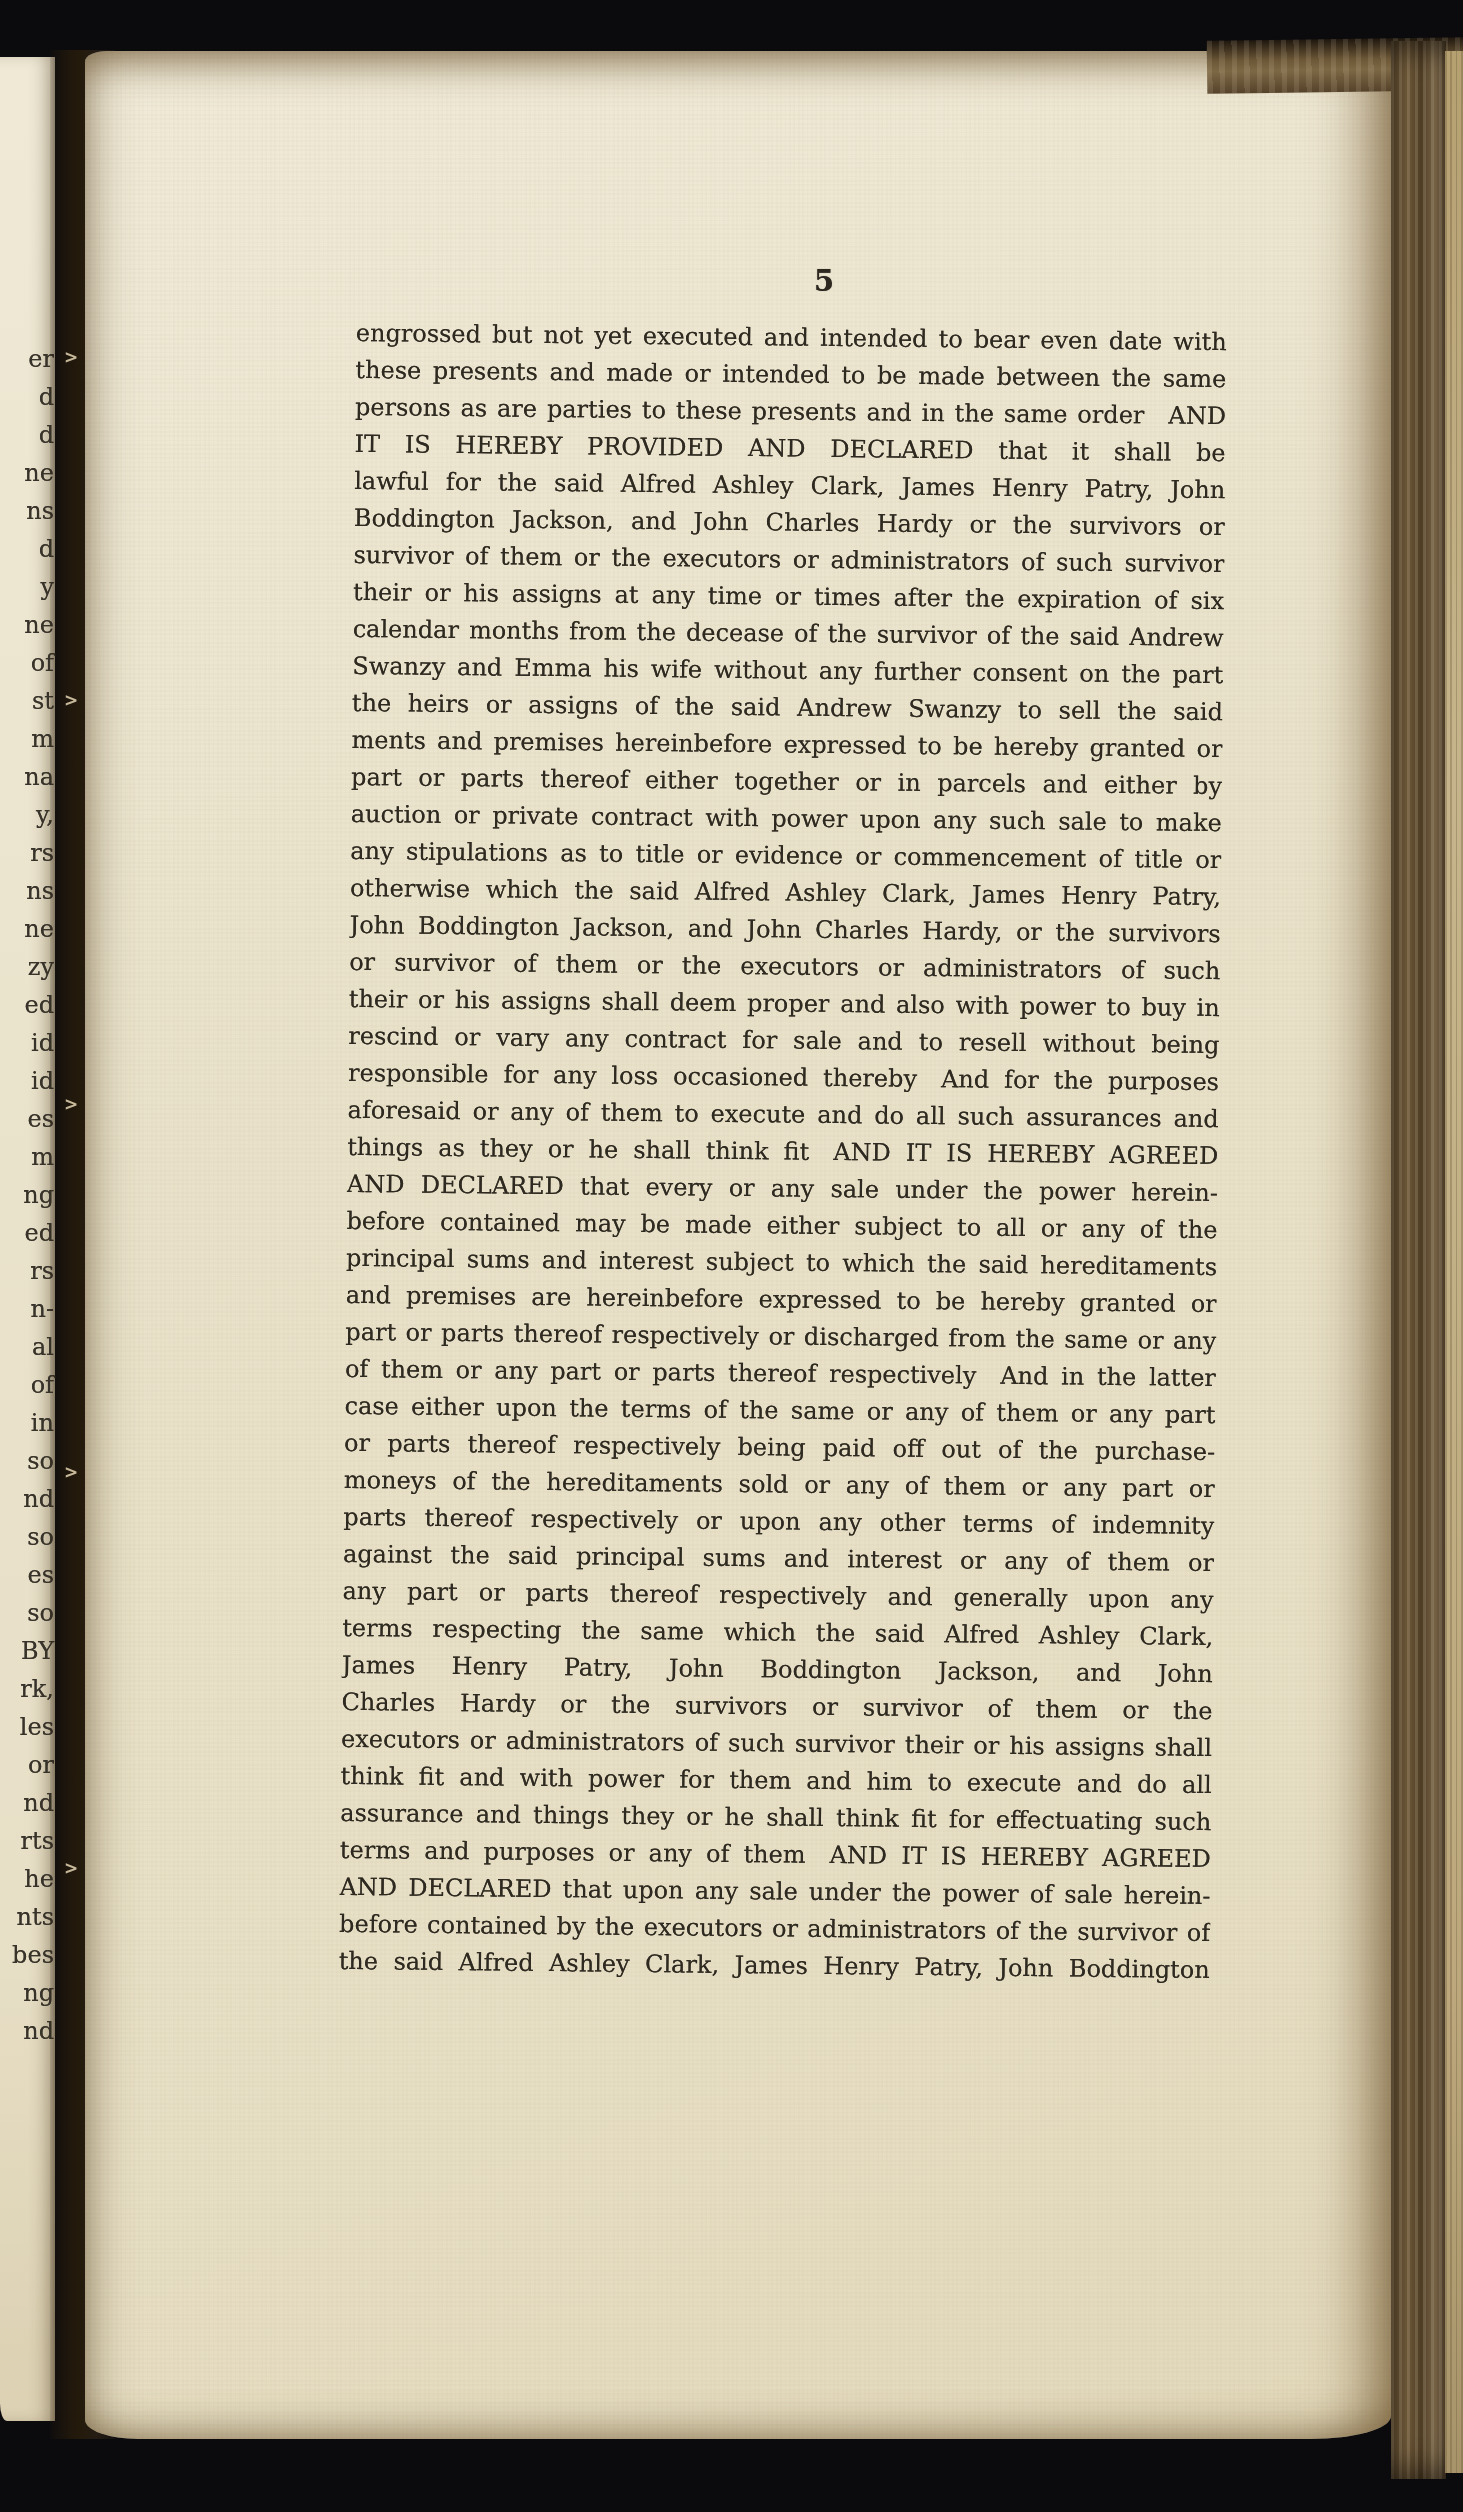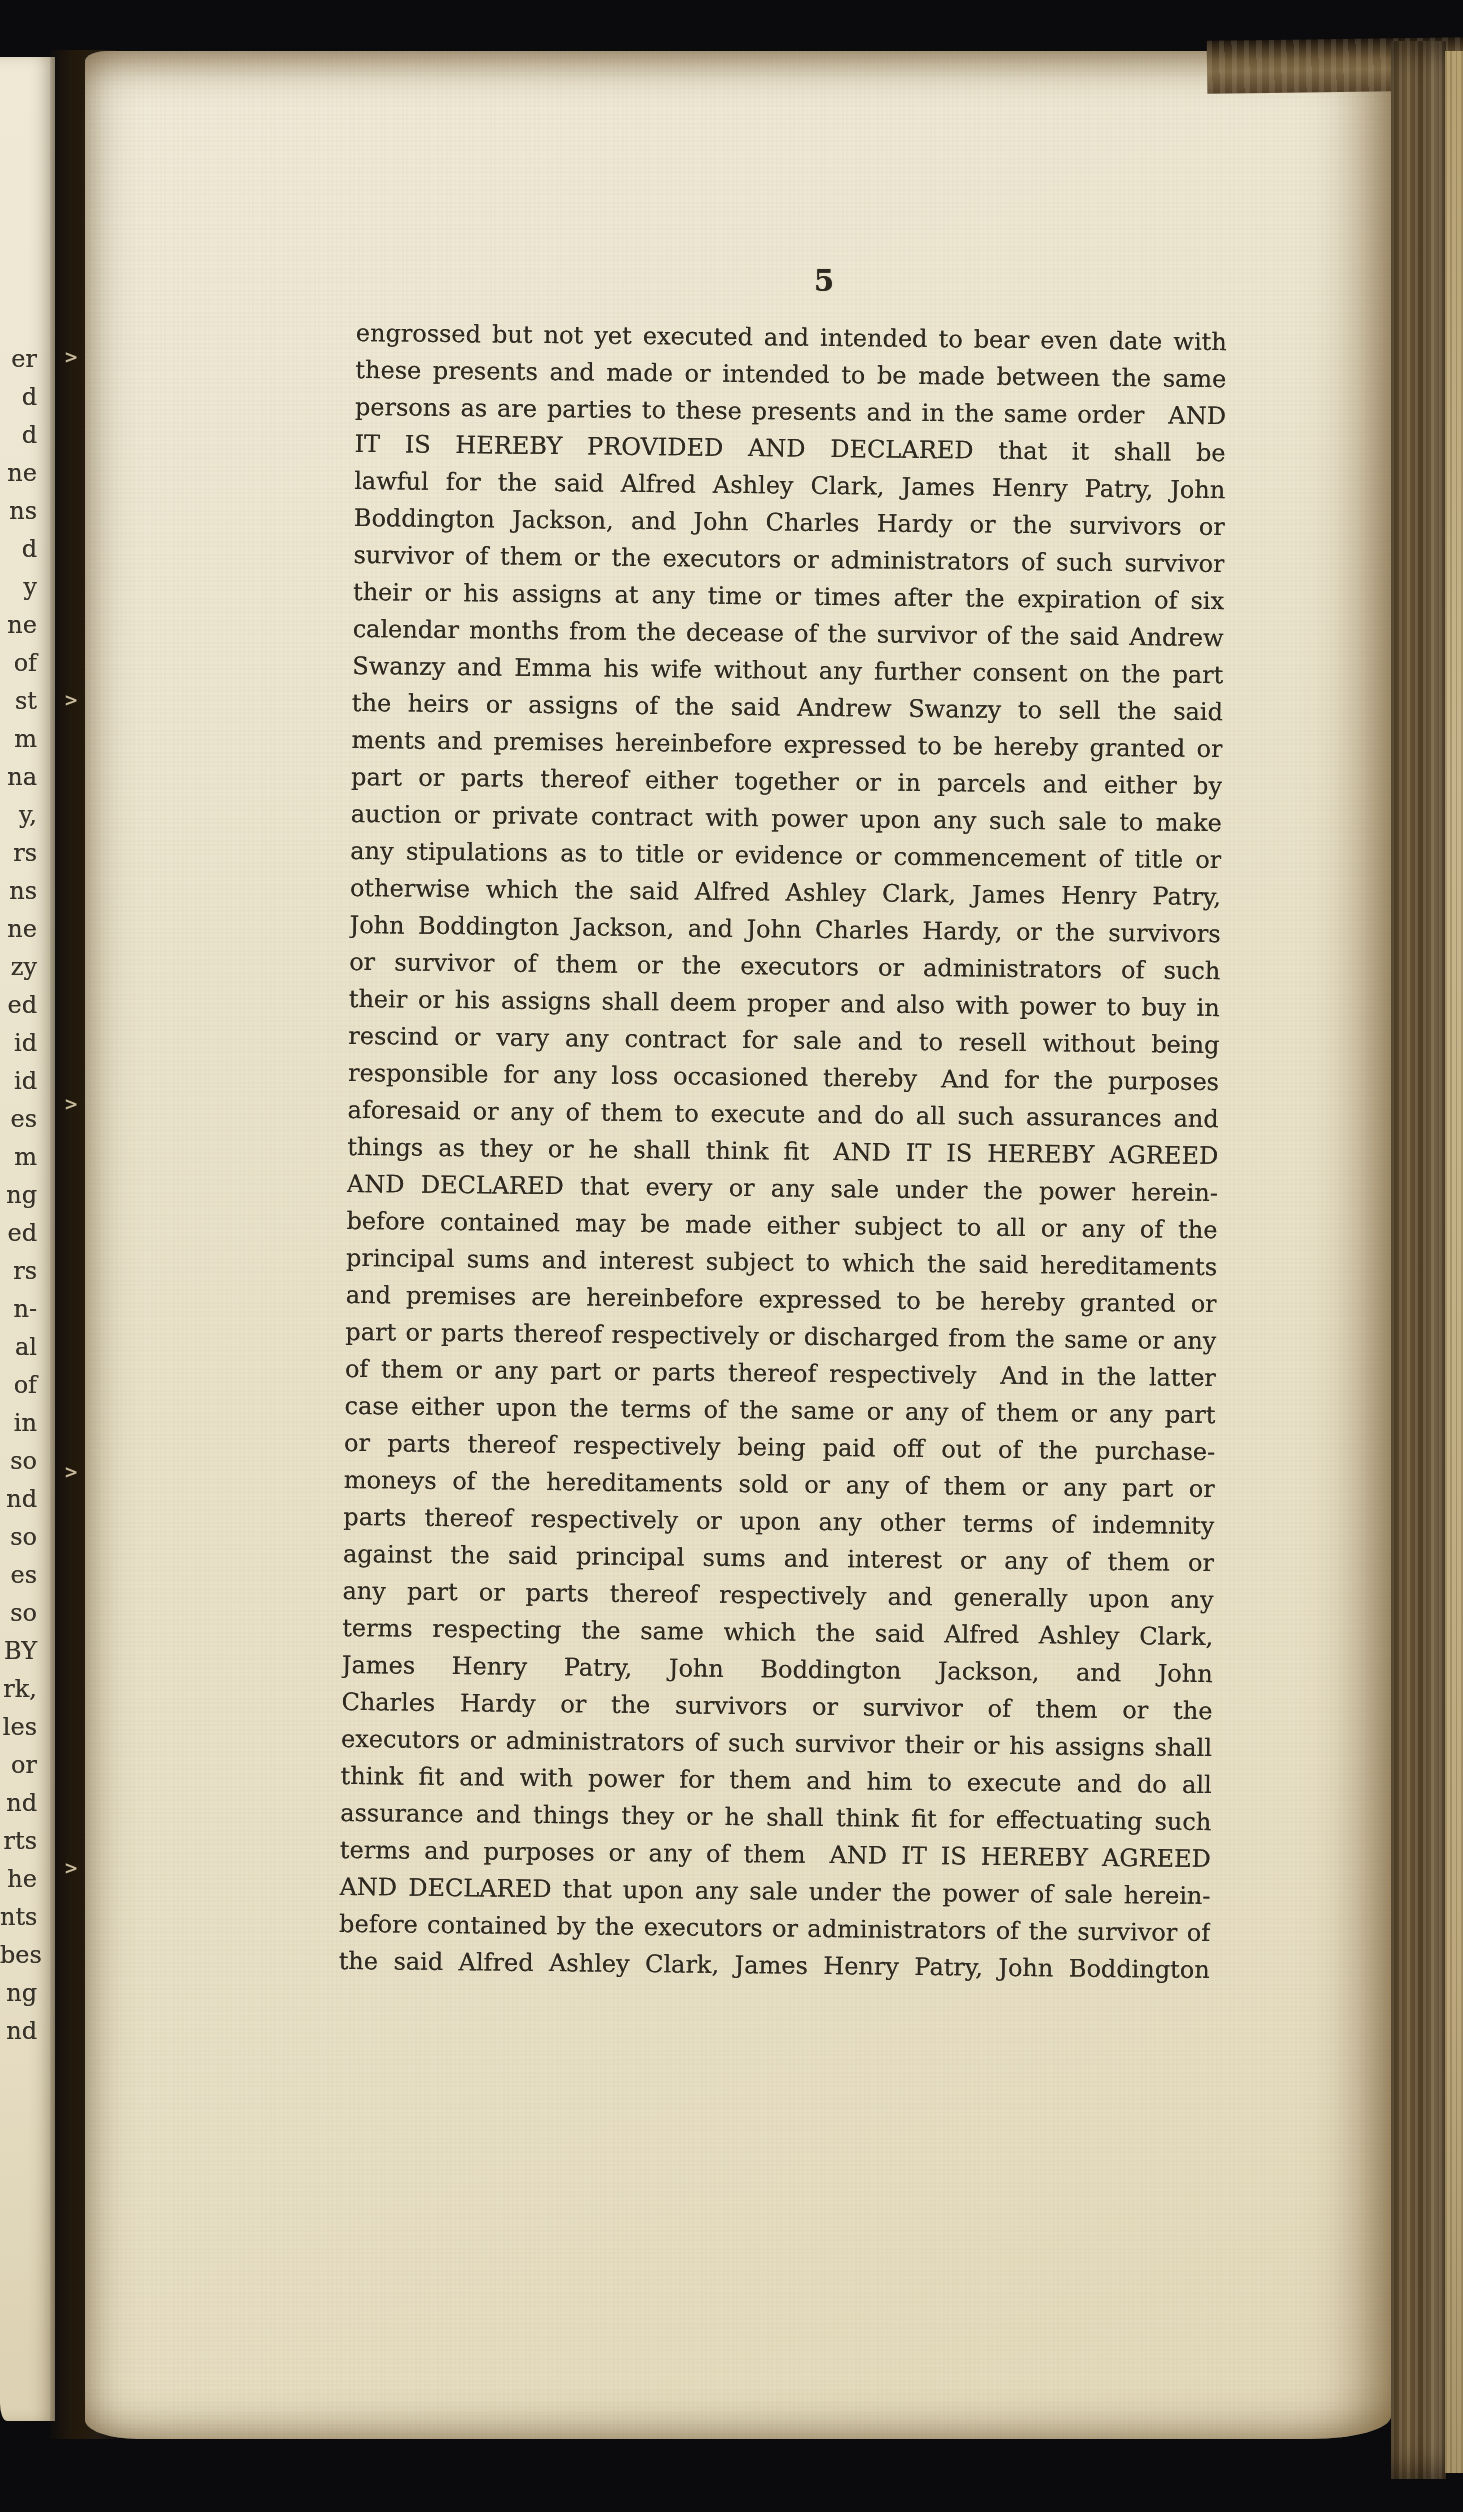--- a/index.html
+++ b/index.html
@@ -13,21 +13,21 @@
     position:absolute;left:0;top:57px;width:55px;height:2364px;
     background:linear-gradient(180deg,#efe9d6 0%, var(--paper_light,#ece5cf) 30%, #e7dfc6 80%, #ddd2b4 97%);
     box-shadow:inset -14px 0 17.7px -7px rgba(70,50,25,.45);
     border-bottom-left-radius:7px 17.7px;
   }
   .facing-col{
     position:absolute;top:283px;left:0;right:0;
   }
   .frag{
     height:38px;line-height:38px;
-    font-size:24px;color:#38332a;text-align:right;padding-right:18px;
+    font-size:24px;color:#38332a;text-align:right;padding-right:1px;
     text-shadow:0 0 0.5px rgba(40,35,25,.7);
   }
   
   .gutter{
     position:absolute;left:50px;top:50px;width:65px;height:2389px;
     background:linear-gradient(90deg,
       rgba(40,30,15,.12) 0%,
       rgba(36,26,12,.88) 32%,
       var(--gutter,rgba(28,20,10,.95)) 48%,
       rgba(70,52,28,.45) 72%,

